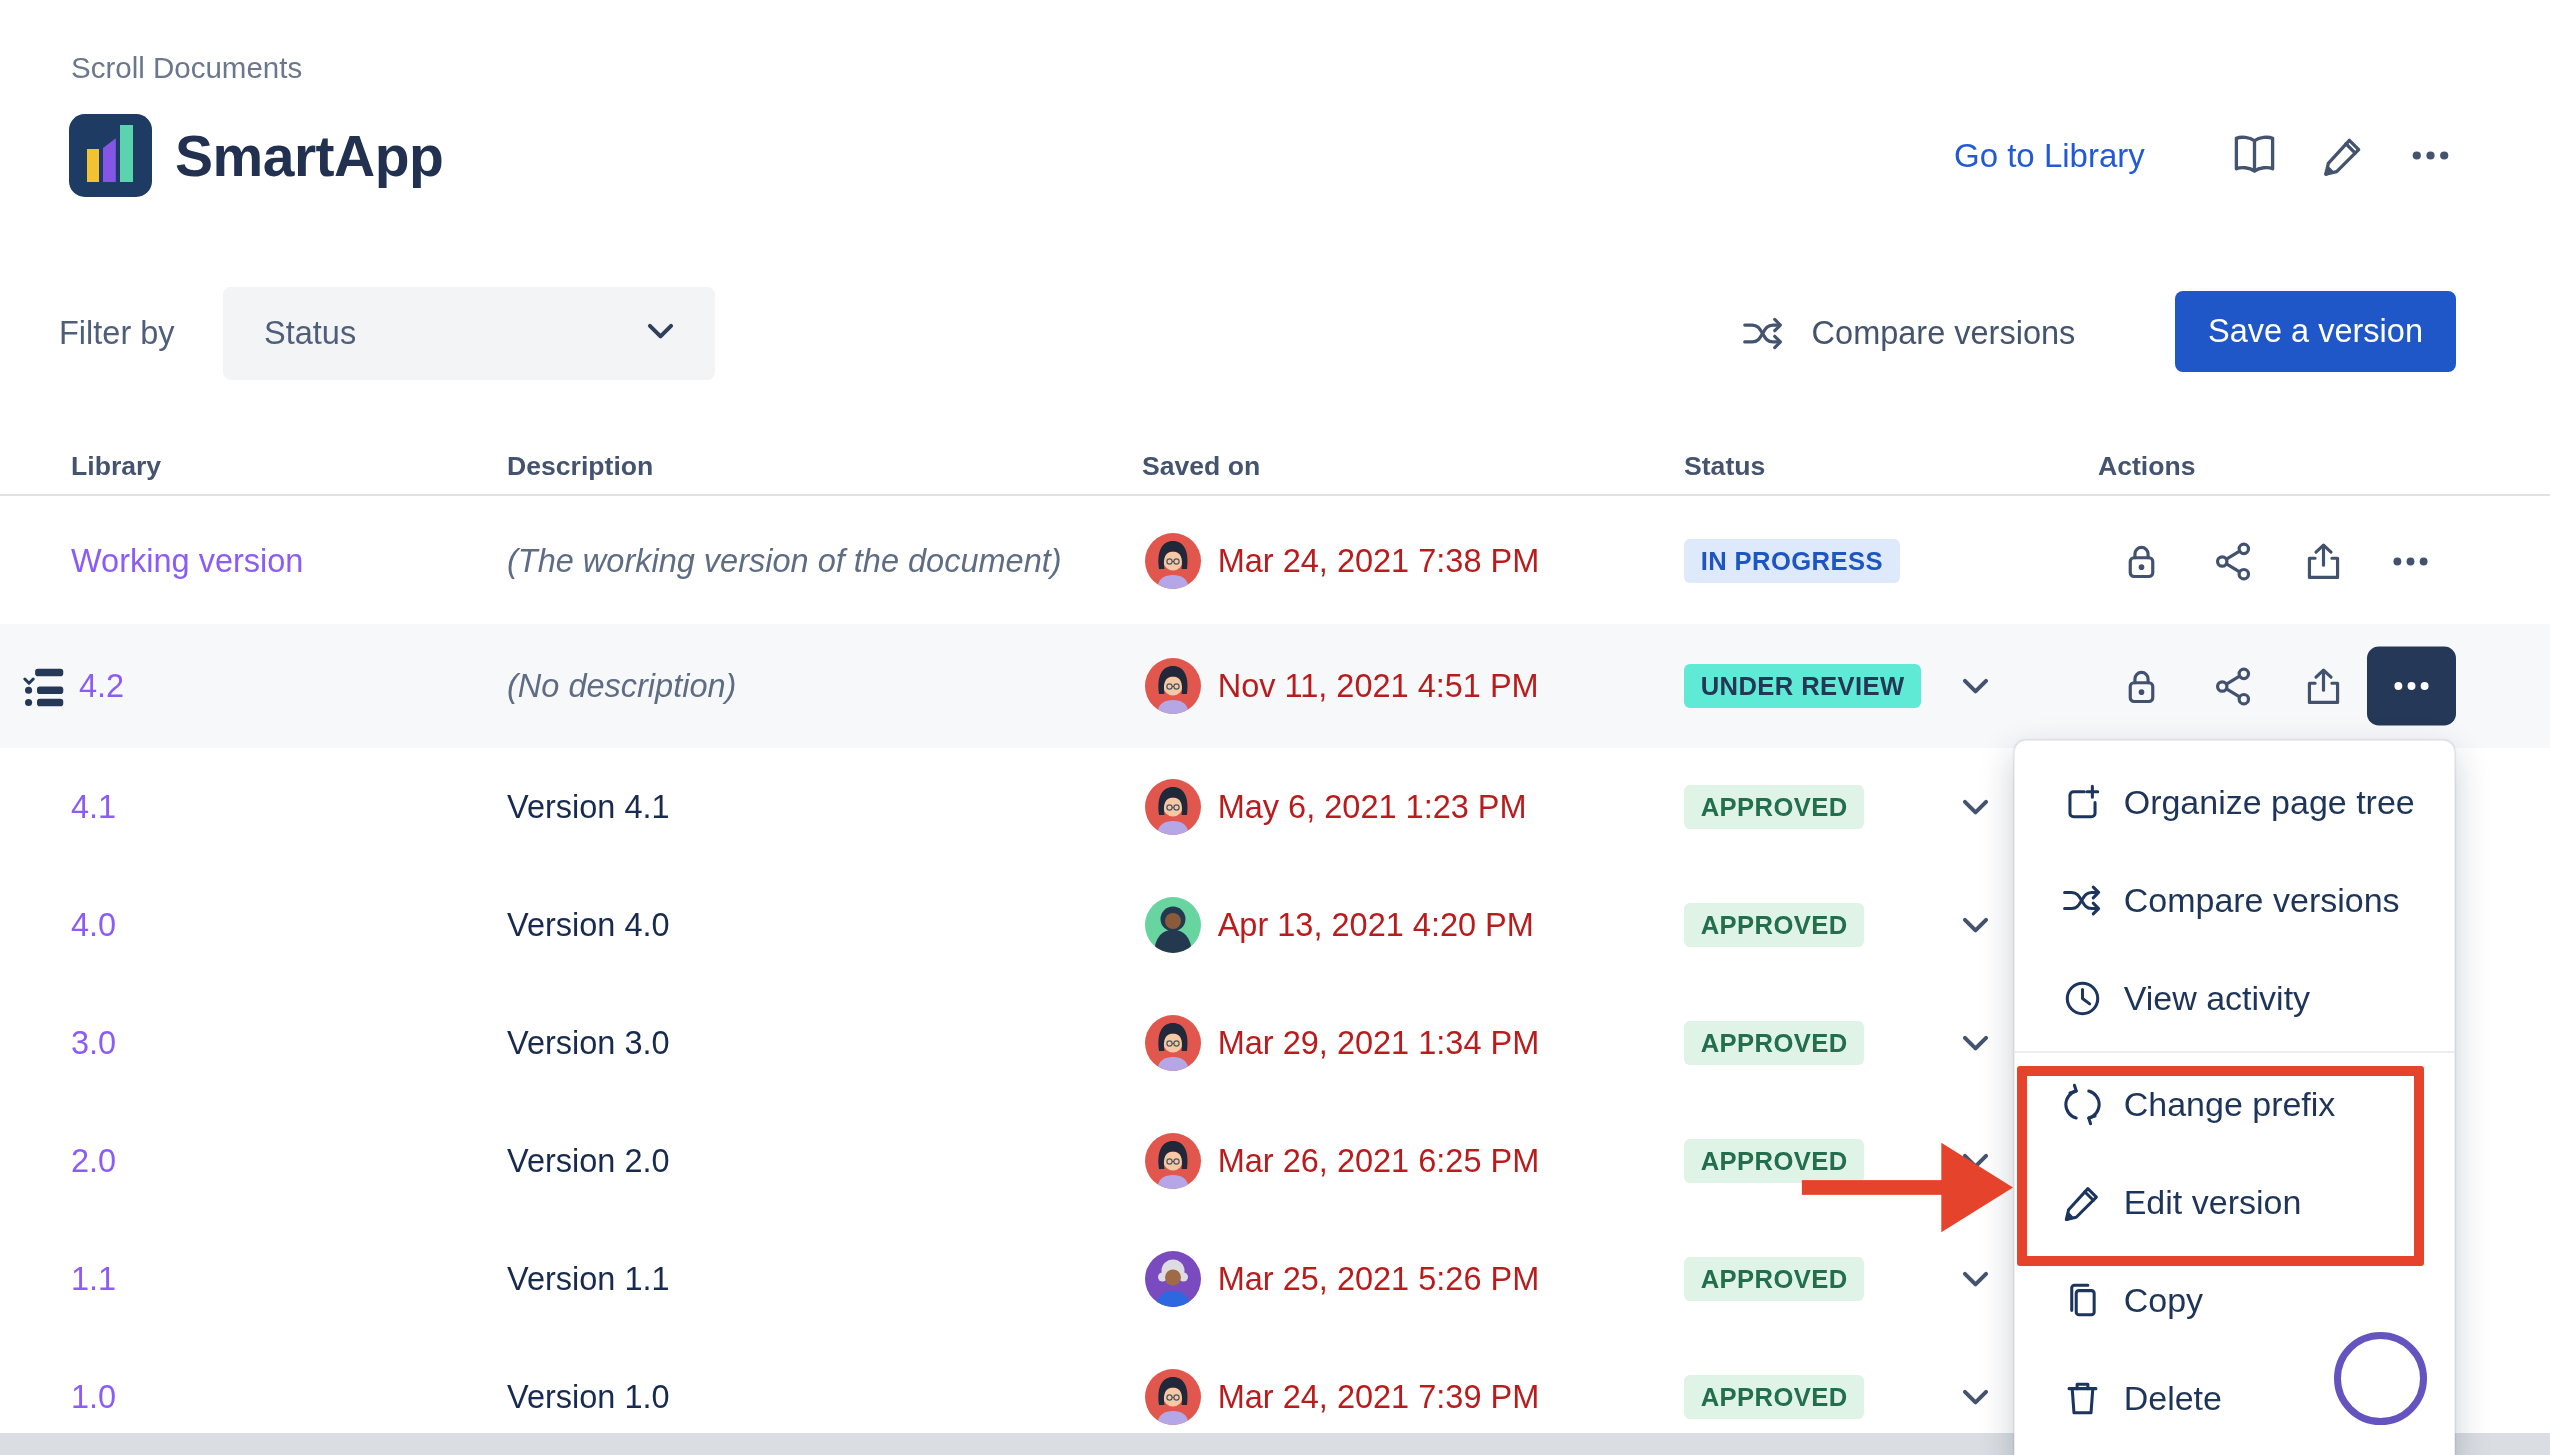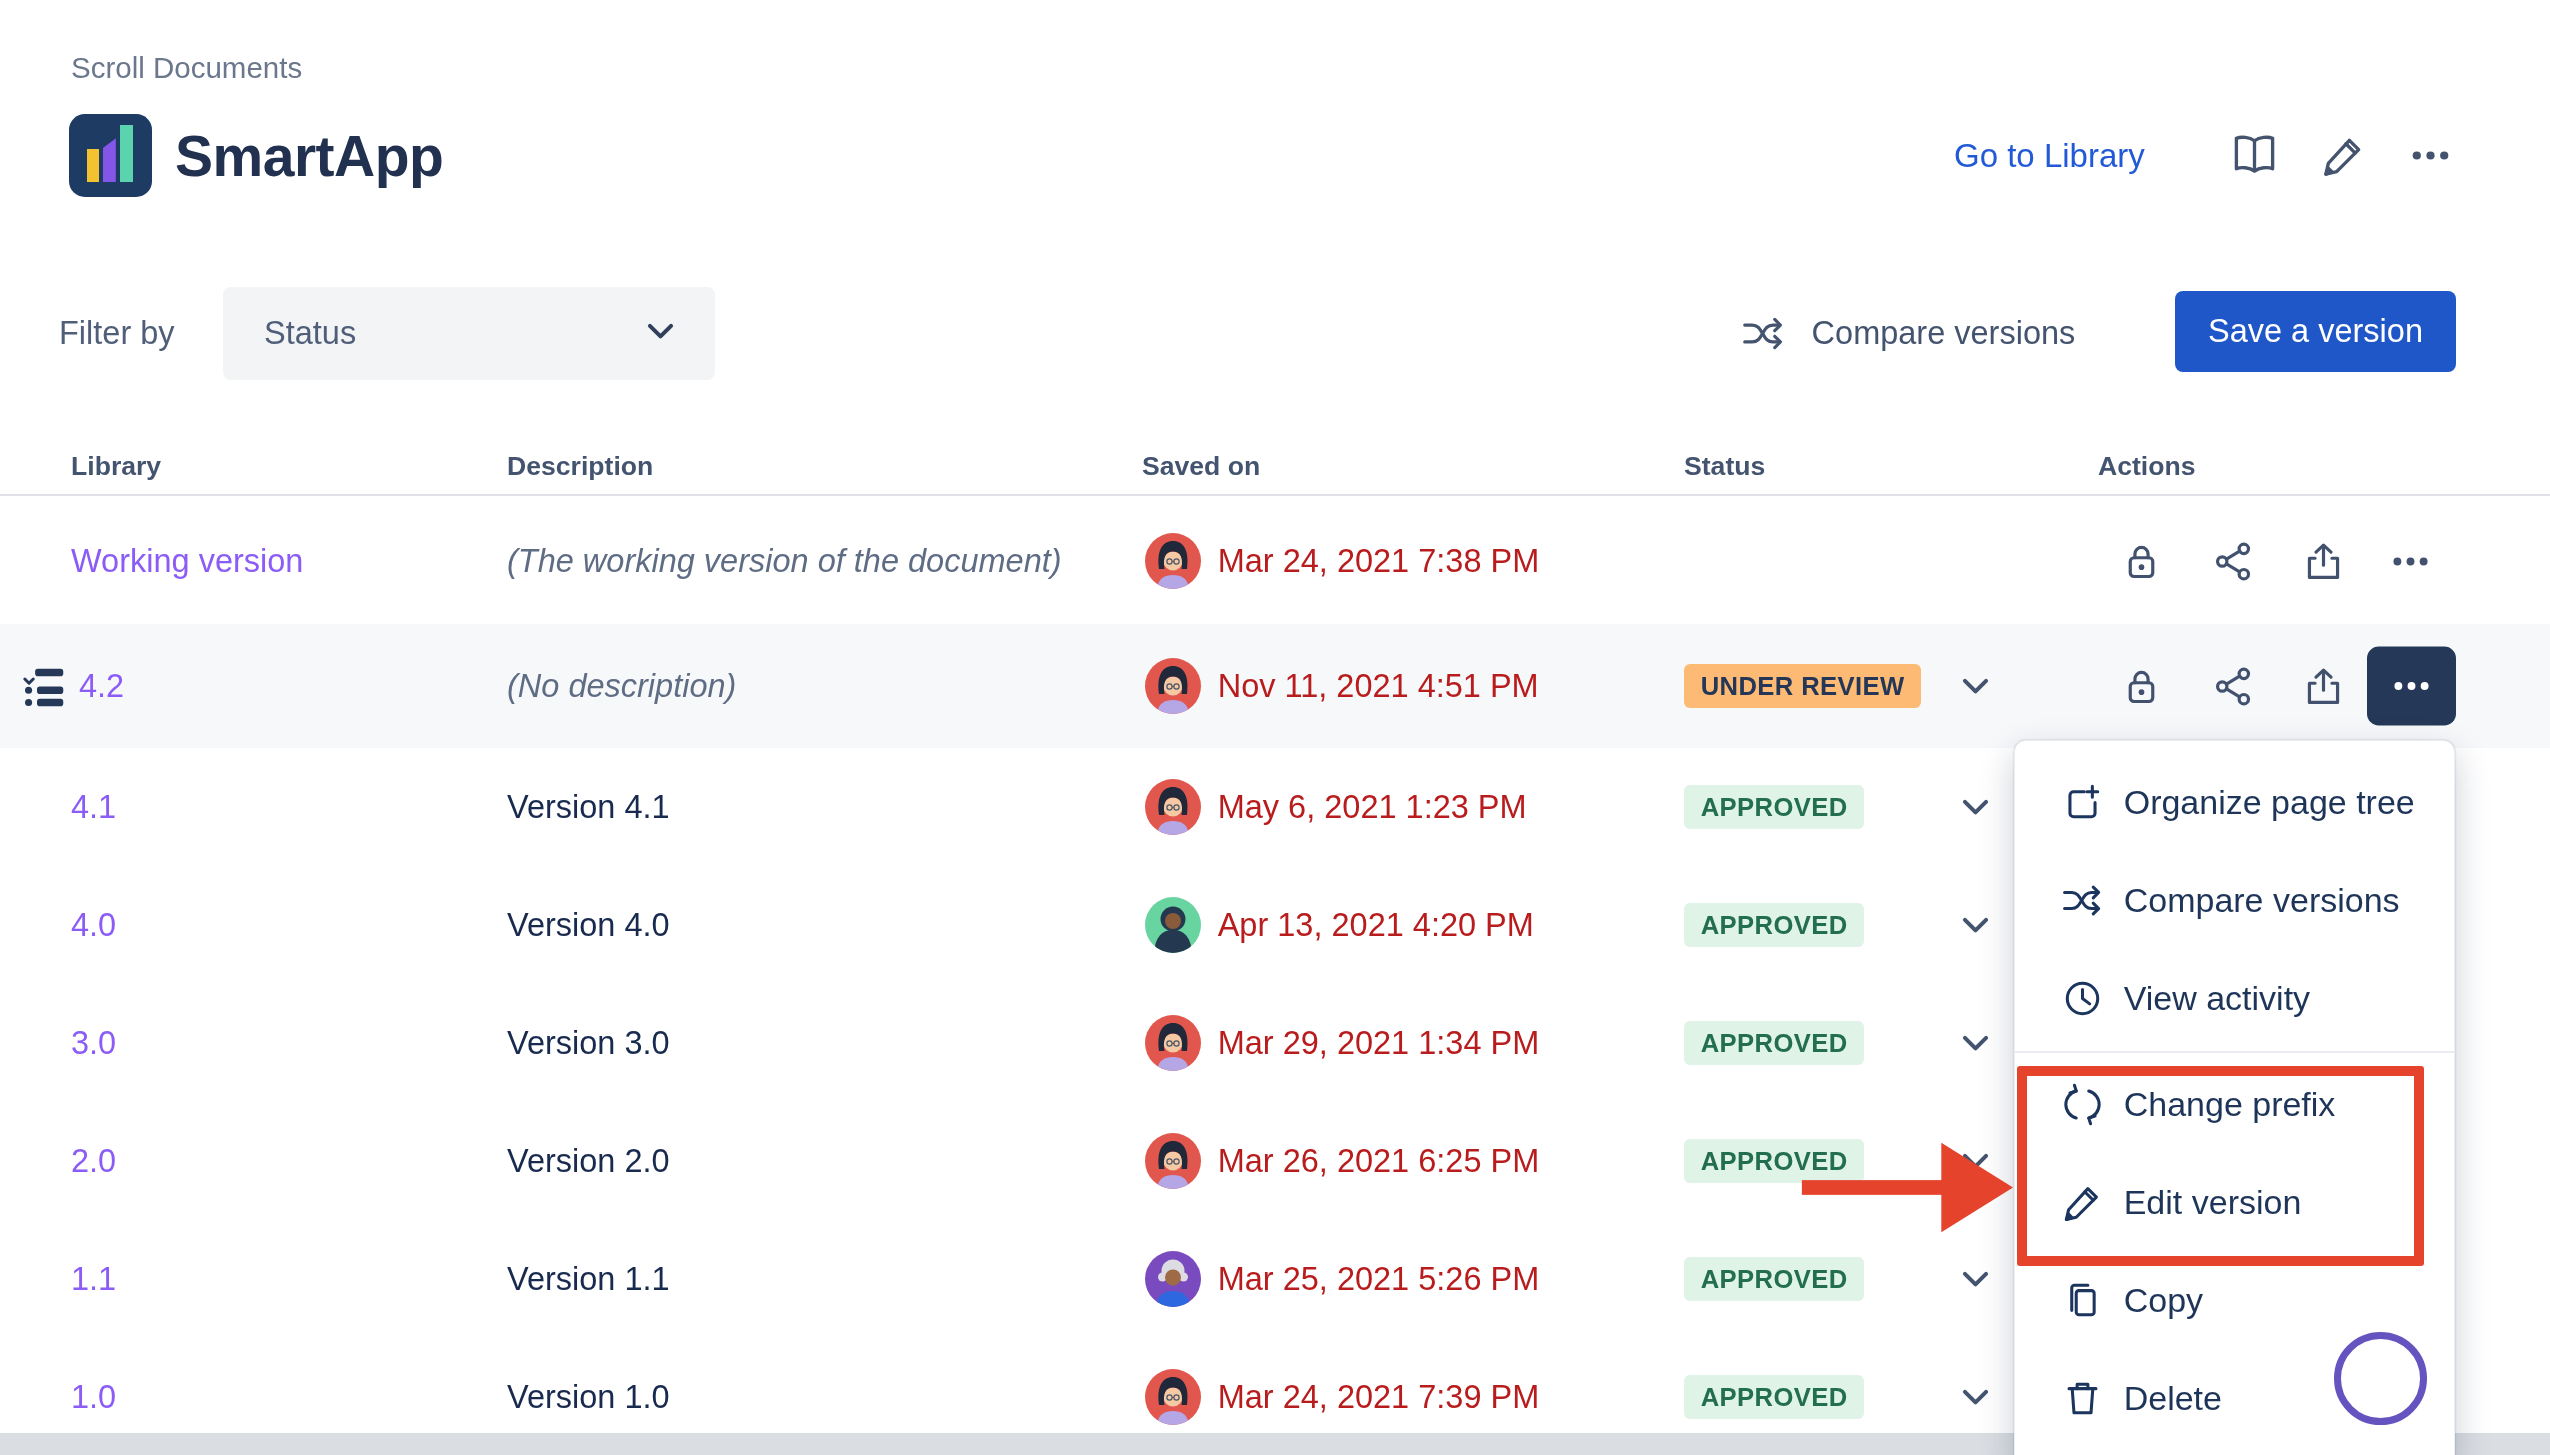--- a/index.html
+++ b/index.html
@@ -50,21 +50,21 @@
   .row.h-sel .c-ver { left:79px; }
   .ver-link { color:#8b5cf6; cursor:pointer; }
   .c-desc { left:507px; width:601px; font-size:32.5px; line-height:48px; }
   .desc-placeholder { font-style:italic; color:#5E6C84; }
   .c-saved { left:1145px; }
   .avatar { width:56px; height:56px; border-radius:50%; flex:none; }
   .saved-text { margin-left:16.7px; font-size:32.5px; color:#b91c1c; white-space:nowrap; }
   .c-status { left:1684px; }
   .badge { height:44px; display:flex; align-items:center; padding:0 16.7px; border-radius:5.9px; font-size:25.6px; font-weight:700; letter-spacing:0.4px; white-space:nowrap; }
   .badge.in-progress { background:#DEE9FB; color:#1D56C2; }
-  .badge.under-review { background:#fdba74; color:#243757; }
+  .badge.under-review { background:#5eead4; color:#243757; }
   .badge.approved { background:#DFF3E7; color:#226E4D; }
   .c-chevron { left:1952px; width:47px; justify-content:center; color:#44546F; cursor:pointer; }
   .act { top:0; bottom:0; position:absolute; display:flex; align-items:center; justify-content:center; width:49px; color:#42526E; cursor:pointer; }
   .act.lock { left:2117px; } .act.share { left:2209px; } .act.export { left:2299px; } .act.more { left:2381px; width:59px; }
   .more-active { left:2367px; top:50%; transform:translateY(-50%); width:89px; height:79px; background:#253858; border-radius:11.8px; display:flex; align-items:center; justify-content:center; color:#fff; cursor:pointer; position:absolute; }
 
   .bottom-strip { left:0; right:0; top:1433px; height:22.6px; background:#DADDE2; z-index:5; }
 
   
   .menu { left:2014px; top:740px; width:441px; height:729px; background:#fff; border-radius:11.8px; border:1px solid #EDEEF2;
@@ -246,20 +246,23 @@
     <div class="cell c-ver">
         <a class="ver-link">Working version</a>
       </div>
     <div class="cell c-desc desc-placeholder">(The working version of the document)</div>
     <div class="cell c-saved">
       <svg class="avatar" viewBox="0 0 57 57" width="56" height="56">
           <use href="#av-coral"></use>
         </svg>
       <span class="saved-text">Mar 24, 2021 7:38 PM</span>
     </div>
+    <div class="cell c-status">
+        <span class="badge in-progress">IN PROGRESS</span>
+      </div>
     <span class="act lock">
         <svg class="icon-46 stroke" viewBox="0 0 46 46" width="45" height="45">
           <use href="#i-lock"></use>
         </svg>
       </span>
     <span class="act share">
         <svg class="icon-46 stroke" viewBox="0 0 46 46" width="45" height="45">
           <use href="#i-share"></use>
         </svg>
       </span>

